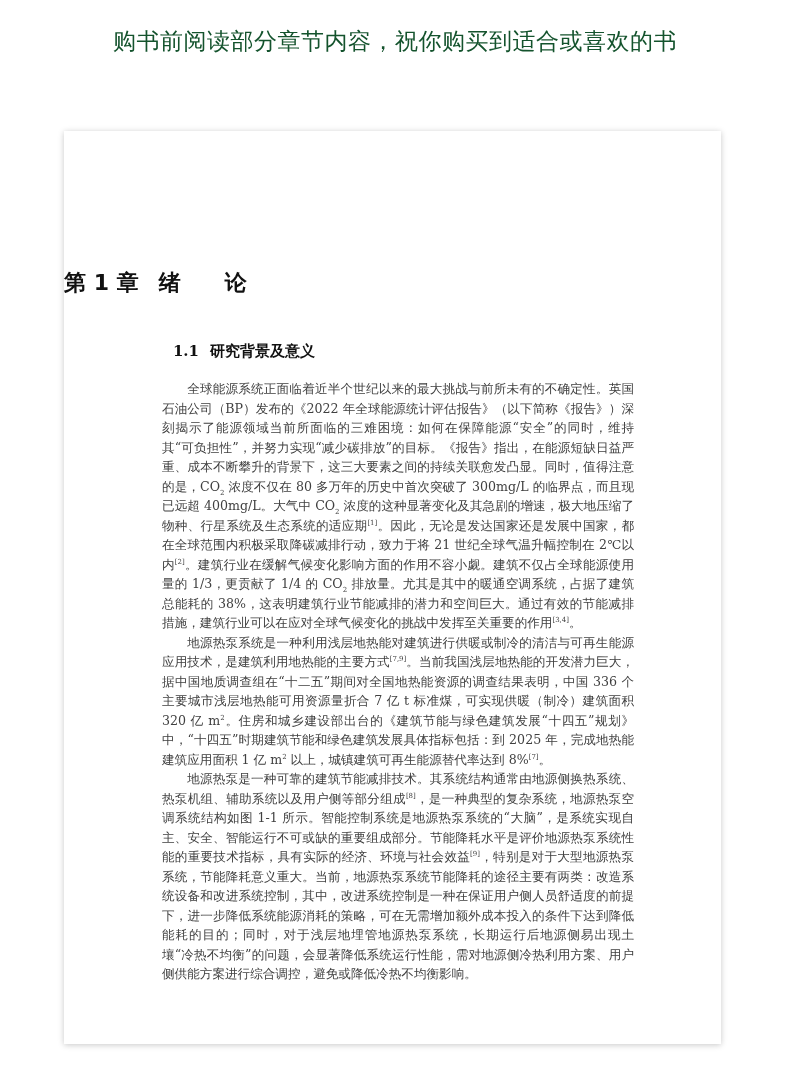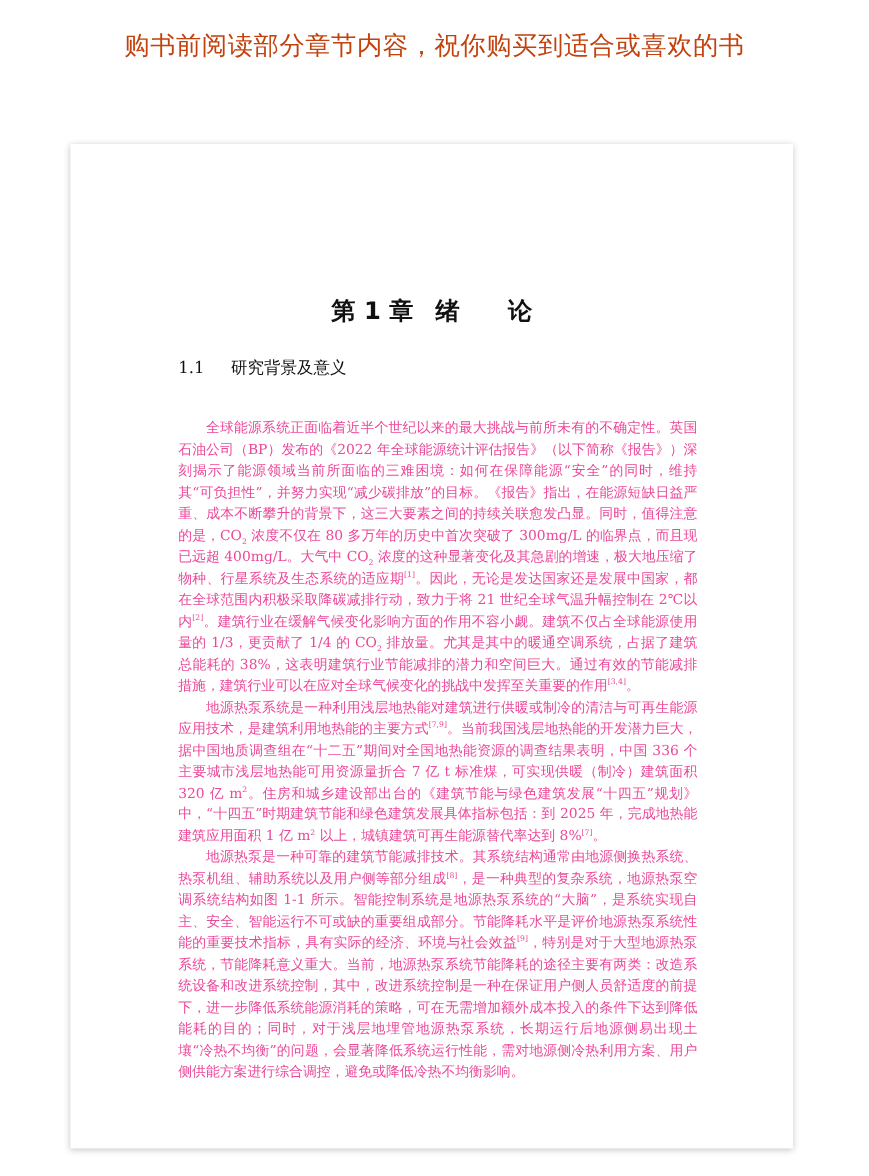--- a/index.html
+++ b/index.html
@@ -6,50 +6,51 @@
   body {
     width: 790px; height: 1069px;
     background: #ffffff;
     position: relative;
     overflow: hidden;
     font-family: "DejaVu Sans", sans-serif;
   }
   .banner {
     position: absolute; top: 26px; left: 0; width: 790px;
     text-align: center;
-    font-size: 23px; color: #c2410c;
+    font-size: 23px; color: #14532d;
     letter-spacing: 0.5px;
     font-family: "DejaVu Sans", sans-serif;
   }
   .page {
     position: absolute;
     left: 64px; top: 131px;
     width: 657px; height: 913px;
     background: #ffffff;
     box-shadow: 0 1px 6px rgba(0,0,0,0.22);
   }
   .chapter-title {
     position: absolute; top: 137px; left: 0; width: 657px;
-    text-align: center;
+    text-align: left;
     font-size: 22px; font-weight: bold; color: #111111;
     font-family: "DejaVu Sans", sans-serif;
     word-spacing: 0;
   }
   .chapter-title .gap1 { display: inline-block; width: 20px; }
   .chapter-title .gap2 { display: inline-block; width: 44px; }
   .section-title {
-    position: absolute; top: 194px; left: 98px;
-    font-size: 15px; font-weight: normal; color: #111111;
+    position: absolute; top: 211px; left: 98px;
+    font-size: 15px; font-weight: bold; color: #111111;
     font-family: "DejaVu Serif", serif;
+    text-align: center;
   }
   .section-title .num { display: inline-block; width: 48px; }
   .body {
     position: absolute; top: 248px; left: 98px; width: 472px;
     font-family: "DejaVu Serif", serif;
-    font-size: 12.6px; line-height: 19.5px; color: #ec4899;
+    font-size: 12.6px; line-height: 19.5px; color: #404040;
     text-align: justify;
   }
   .body p { margin: 0; text-indent: 2em; }
   sup { font-size: 7px; line-height: 0; vertical-align: super; }
   sub { font-size: 7px; line-height: 0; vertical-align: sub; }
 </style>
 </head>
 <body>
 
 <div class="banner">购书前阅读部分章节内容，祝你购买到适合或喜欢的书</div>

